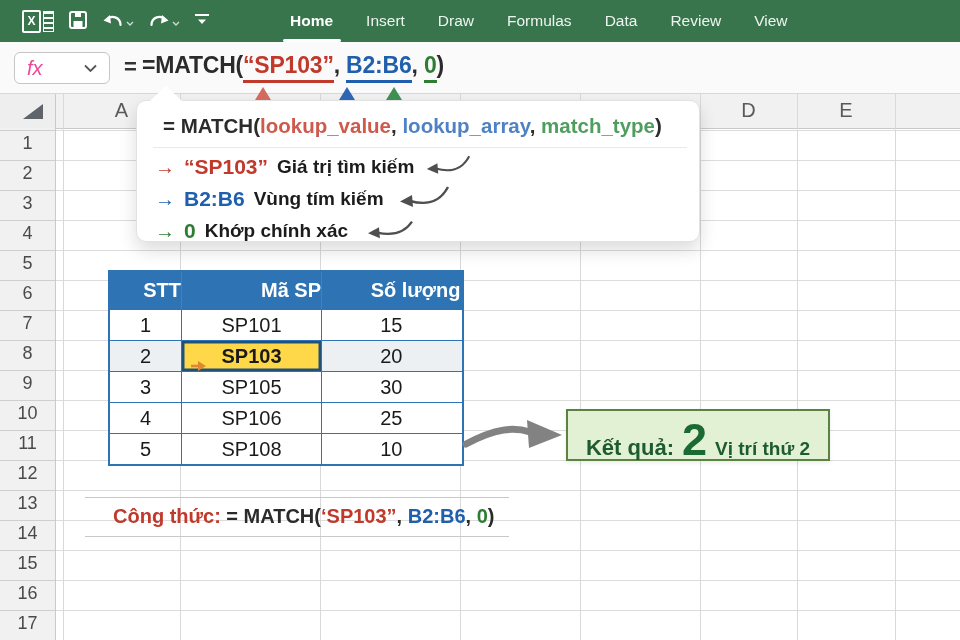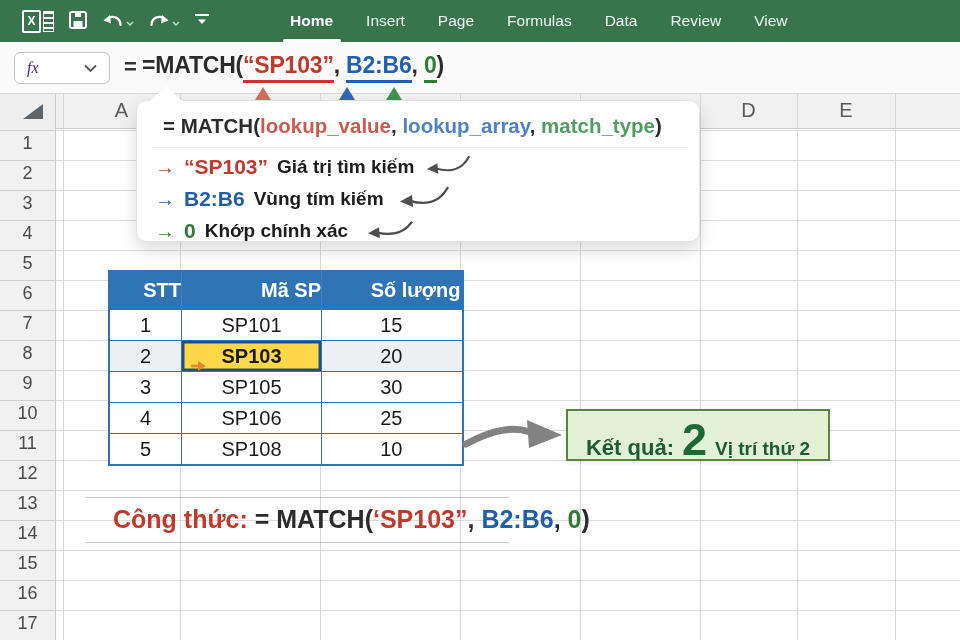--- a/index.html
+++ b/index.html
@@ -24,22 +24,22 @@
   .tab.active{font-weight:700;color:#fff;}
   .tab.active .tabline{position:absolute;left:50%;transform:translateX(-50%);bottom:0;
        width:58px;height:3.5px;background:#fff;border-radius:2px;}
 
   
   .fbar{position:absolute;left:0;top:42px;width:960px;height:51px;background:#fafafa;
         border-bottom:1px solid #d8d8d8;z-index:4;}
   .fxbox{position:absolute;left:14px;top:10px;width:96px;height:32px;background:#fff;
          border:1px solid #c6c6c6;border-radius:6px;display:flex;align-items:center;
          justify-content:space-between;padding:0 12px;box-sizing:border-box;}
-  .fx{font-family:Liberation Serif, serif;font-style:italic;
-      font-size:16px;color:#4c1d95;}
+  .fx{font-family:Liberation Sans, sans-serif;font-style:italic;
+      font-size:20px;color:#ec4899;}
   .eq{position:absolute;left:124px;top:0;height:51px;line-height:49px;font-size:22px;
       font-weight:700;color:#333;}
   .formula{position:absolute;left:142px;top:0;height:51px;line-height:47px;font-size:23px;
            font-weight:600;letter-spacing:-0.2px;white-space:nowrap;}
   .c-def{color:#2b2b2b;} .c-red{color:#c0392b;} .c-blue{color:#1f5fad;} .c-green{color:#2e7d33;}
   .useg{border-bottom:3px solid currentColor;padding-bottom:2px;}
 
   
   .colheads{position:absolute;left:0;top:93px;width:960px;height:35px;background:#f1f1f1;
             border-bottom:1px solid #c9c9c9;z-index:1;}
@@ -101,21 +101,21 @@
           align-items:baseline;justify-content:center;gap:8px;box-sizing:border-box;
           box-shadow:0 2px 4px rgba(0,0,0,.08);padding-top:11px;}
   .reslabel{font-size:22px;font-weight:700;color:#1d5c2e;}
   .resval{font-size:45px;font-weight:800;color:#1b6a33;line-height:.8;}
   .ressuffix{font-size:19px;font-weight:700;color:#1d5c2e;}
   .grayarrow{position:absolute;left:460px;top:415px;z-index:3;}
 
   
   .note{position:absolute;left:85px;top:497px;width:424px;border-top:1px solid #c8c8c8;
         border-bottom:1px solid #c8c8c8;padding:7px 0 8px 28px;z-index:3;background:transparent;
-        font-size:25px;font-weight:600;white-space:nowrap;box-sizing:border-box;}
+        font-size:20px;font-weight:600;white-space:nowrap;box-sizing:border-box;}
   .note .c-red,.note .c-blue,.note .c-green{font-weight:800;}
   .note .lead{font-weight:800;}
 </style>
 </head>
 <body>
 
 <div class="stage">
 
   <header class="ribbon">
     <div class="ricons">
@@ -171,21 +171,21 @@
     </div>
     <nav class="tabs">
       <span class="tab active">
           <span>Home</span>
           <span class="tabline"></span>
         </span>
       <span class="tab">
           <span>Insert</span>
         </span>
       <span class="tab">
-          <span>Page</span>
+          <span>Draw</span>
         </span>
       <span class="tab">
           <span>Formulas</span>
         </span>
       <span class="tab">
           <span>Data</span>
         </span>
       <span class="tab">
           <span>Review</span>
         </span>

